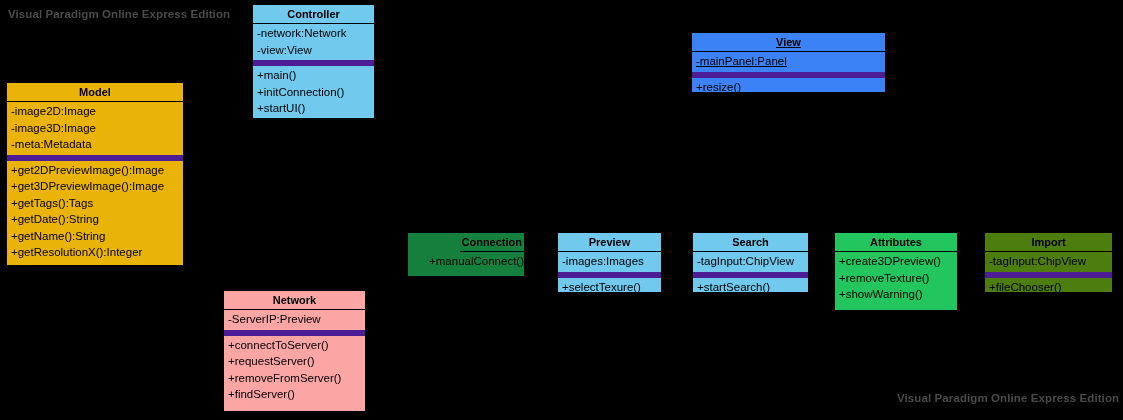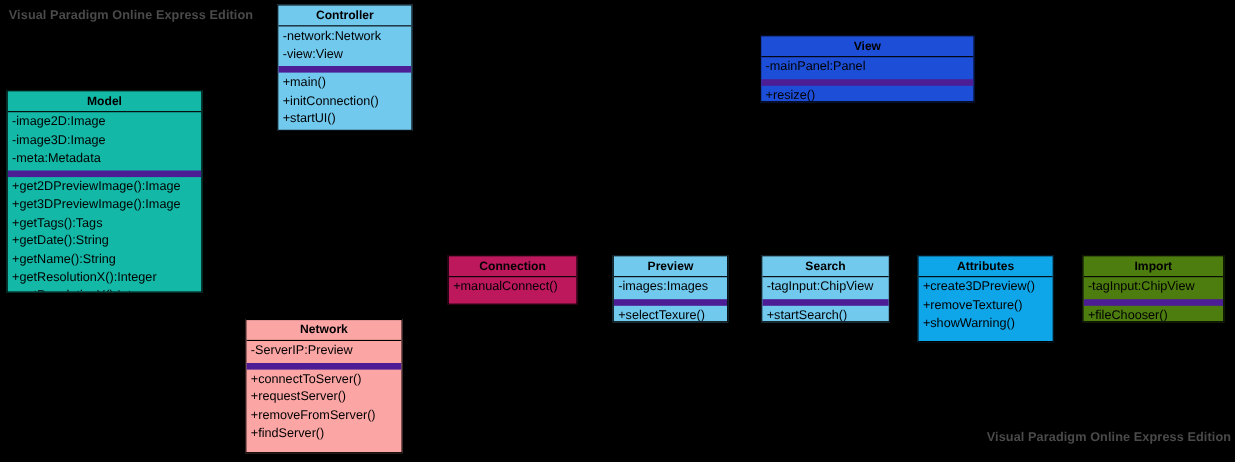--- a/index.html
+++ b/index.html
@@ -61,21 +61,21 @@
     white-space: nowrap;
     font-family: "Liberation Sans", sans-serif;
   }
 </style>
 </head>
 <body>
 
 <div id="canvas" style="width: 1123px; height: 420px; background: rgb(0, 0, 0);">
     <div class="watermark" style="left: 8px; top: 8px;">Visual Paradigm Online Express Edition</div>
     <div class="watermark" style="left: 897px; top: 392px;">Visual Paradigm Online Express Edition</div>
-    <div class="uml-class" style="left: 6px; top: 82px; width: 178px; height: 184px; background: #14b8a6; border-color: rgb(0, 0, 0);">
+    <div class="uml-class" style="left: 6px; top: 82px; width: 178px; height: 184px; background: #eab308; border-color: rgb(0, 0, 0);">
       <div class="uml-header">Model</div>
       <div class="uml-compartment">
         <div class="uml-member">-image2D:Image</div>
         <div class="uml-member">-image3D:Image</div>
         <div class="uml-member">-meta:Metadata</div>
       </div>
       <div class="uml-compartment last">
         <div class="uml-member">+get2DPreviewImage():Image</div>
         <div class="uml-member">+get3DPreviewImage():Image</div>
         <div class="uml-member">+getTags():Tags</div>
@@ -90,30 +90,30 @@
       <div class="uml-compartment">
         <div class="uml-member">-network:Network</div>
         <div class="uml-member">-view:View</div>
       </div>
       <div class="uml-compartment last">
         <div class="uml-member">+main()</div>
         <div class="uml-member">+initConnection()</div>
         <div class="uml-member">+startUI()</div>
       </div>
     </div>
-    <div class="uml-class" style="left: 691px; top: 32px; width: 195px; height: 61px; background: #1d4ed8; border-color: rgb(0, 0, 0);">
+    <div class="uml-class" style="left: 691px; top: 32px; width: 195px; height: 61px; background: #3b82f6; border-color: rgb(0, 0, 0); text-decoration: underline;">
       <div class="uml-header">View</div>
       <div class="uml-compartment">
         <div class="uml-member">-mainPanel:Panel</div>
       </div>
       <div class="uml-compartment last">
         <div class="uml-member">+resize()</div>
       </div>
     </div>
-    <div class="uml-class" style="left: 407px; top: 232px; width: 118px; height: 45px; background: #be185d; border-color: rgb(0, 0, 0);">
+    <div class="uml-class" style="left: 407px; top: 232px; width: 118px; height: 45px; background: #15803d; border-color: rgb(0, 0, 0); align-items: flex-end;">
       <div class="uml-header">Connection</div>
       <div class="uml-compartment last">
         <div class="uml-member">+manualConnect()</div>
       </div>
     </div>
     <div class="uml-class" style="left: 557px; top: 232px; width: 105px; height: 61px; background: rgb(113, 201, 238); border-color: rgb(0, 0, 0);">
       <div class="uml-header">Preview</div>
       <div class="uml-compartment">
         <div class="uml-member">-images:Images</div>
       </div>
@@ -123,21 +123,21 @@
     </div>
     <div class="uml-class" style="left: 692px; top: 232px; width: 117px; height: 61px; background: rgb(113, 201, 238); border-color: rgb(0, 0, 0);">
       <div class="uml-header">Search</div>
       <div class="uml-compartment">
         <div class="uml-member">-tagInput:ChipView</div>
       </div>
       <div class="uml-compartment last">
         <div class="uml-member">+startSearch()</div>
       </div>
     </div>
-    <div class="uml-class" style="left: 834px; top: 232px; width: 124px; height: 79px; background: #0ea5e9; border-color: rgb(0, 0, 0);">
+    <div class="uml-class" style="left: 834px; top: 232px; width: 124px; height: 79px; background: #22c55e; border-color: rgb(0, 0, 0);">
       <div class="uml-header">Attributes</div>
       <div class="uml-compartment last">
         <div class="uml-member">+create3DPreview()</div>
         <div class="uml-member">+removeTexture()</div>
         <div class="uml-member">+showWarning()</div>
       </div>
     </div>
     <div class="uml-class" style="left: 984px; top: 232px; width: 129px; height: 61px; background: #4d7c0f; border-color: rgb(0, 0, 0);">
       <div class="uml-header">Import</div>
       <div class="uml-compartment">

